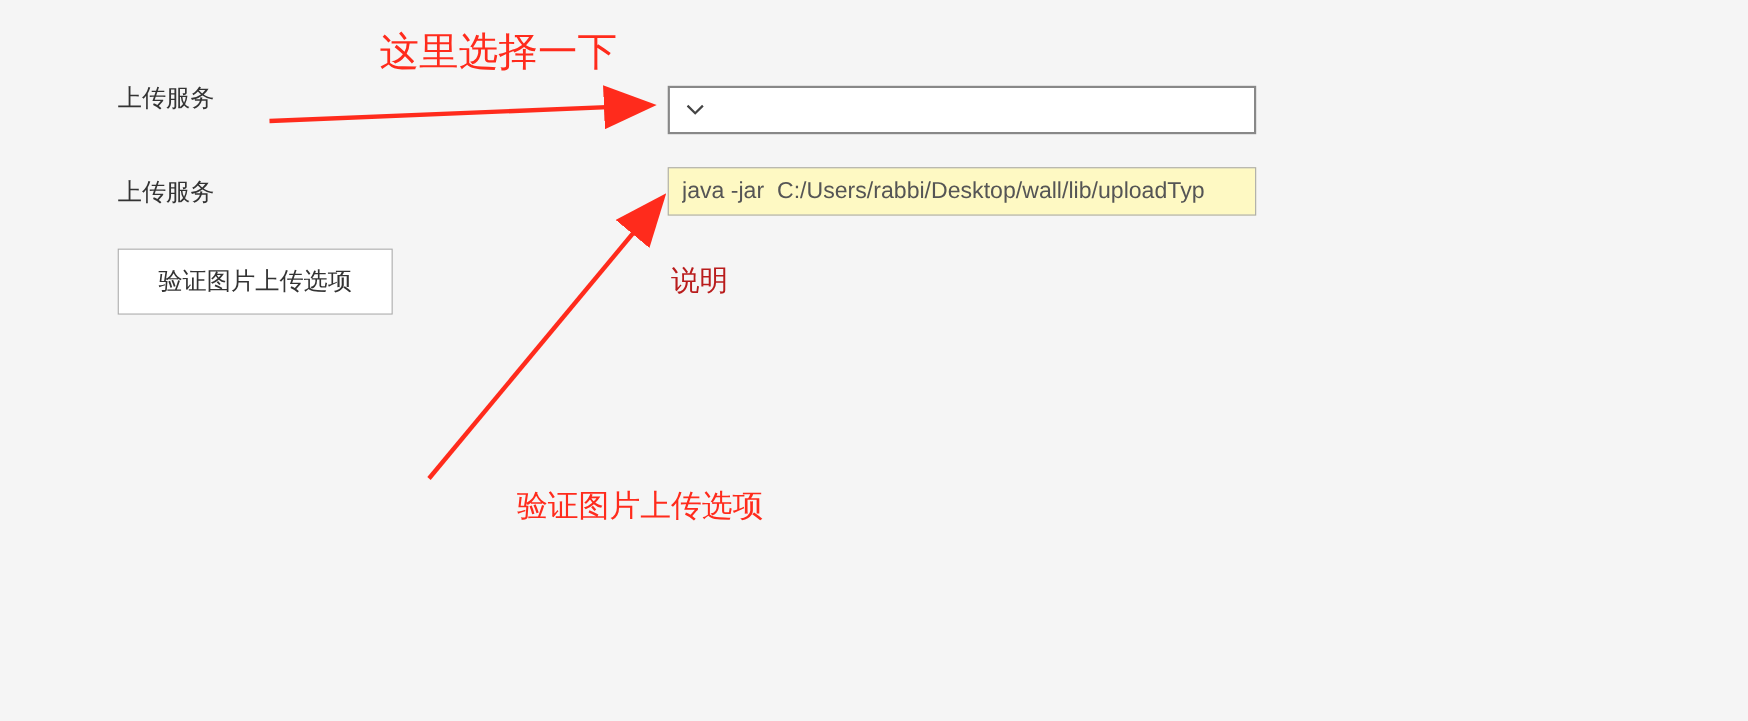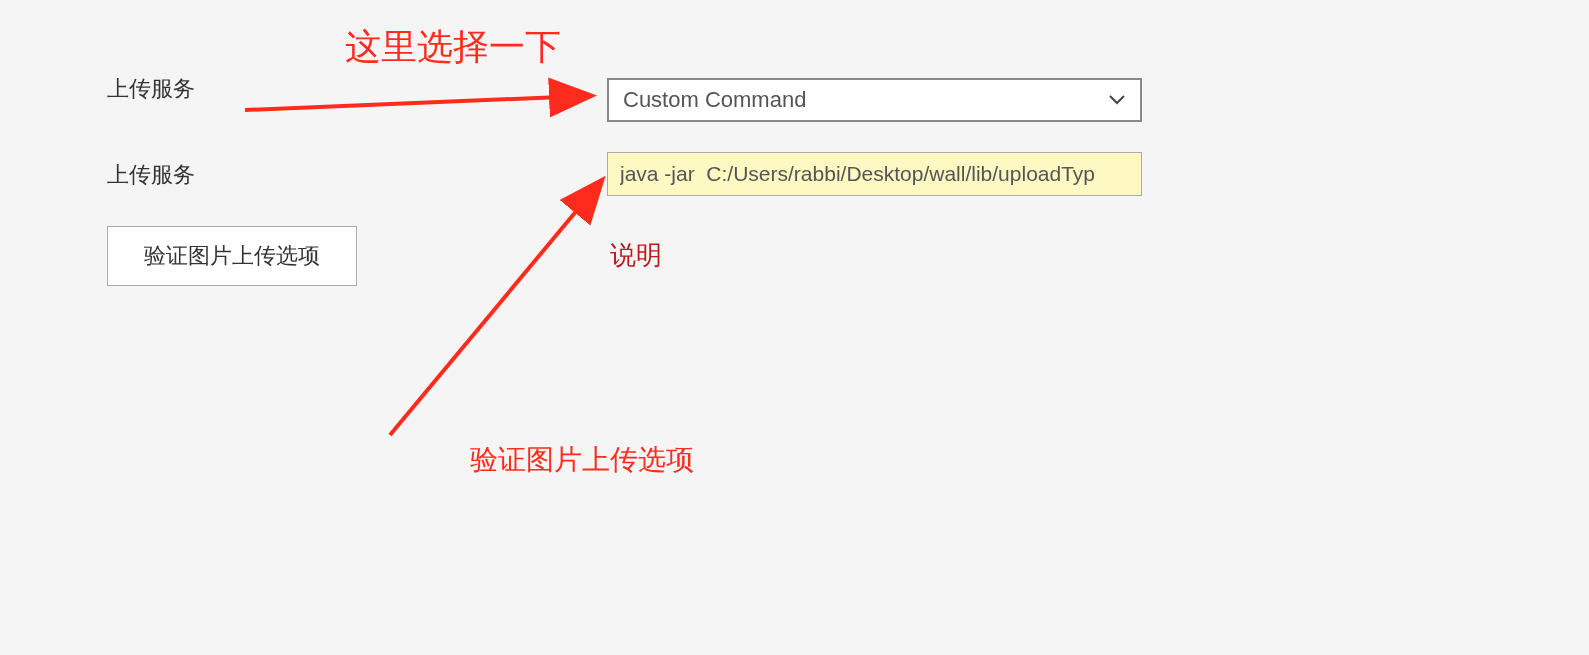--- a/index.html
+++ b/index.html
@@ -161,21 +161,20 @@
       <marker id="ah1" markerWidth="12" markerHeight="12" refX="9" refY="5" orient="auto">
         <polygon points="0,0 12,5 0,10" fill="#ff2b1c"></polygon>
       </marker>
     </defs>
     <line x1="5" y1="50" x2="345" y2="36" stroke="#ff2b1c" stroke-width="4" marker-end="url(#ah1)"></line>
   </svg>
 
   <div class="label label-upload">上传服务</div>
 
   <div class="select-box">
-    <span class="select-text">Custom Command</span>
     <span class="chevron">
       <svg viewBox="0 0 16 10">
           <path d="M1 1 L8 8 L15 1" stroke="#444" stroke-width="2" fill="none"></path>
         </svg>
     </span>
   </div>
 
   <div class="label label-custom">上传服务</div>
 
   <div class="input-box">

